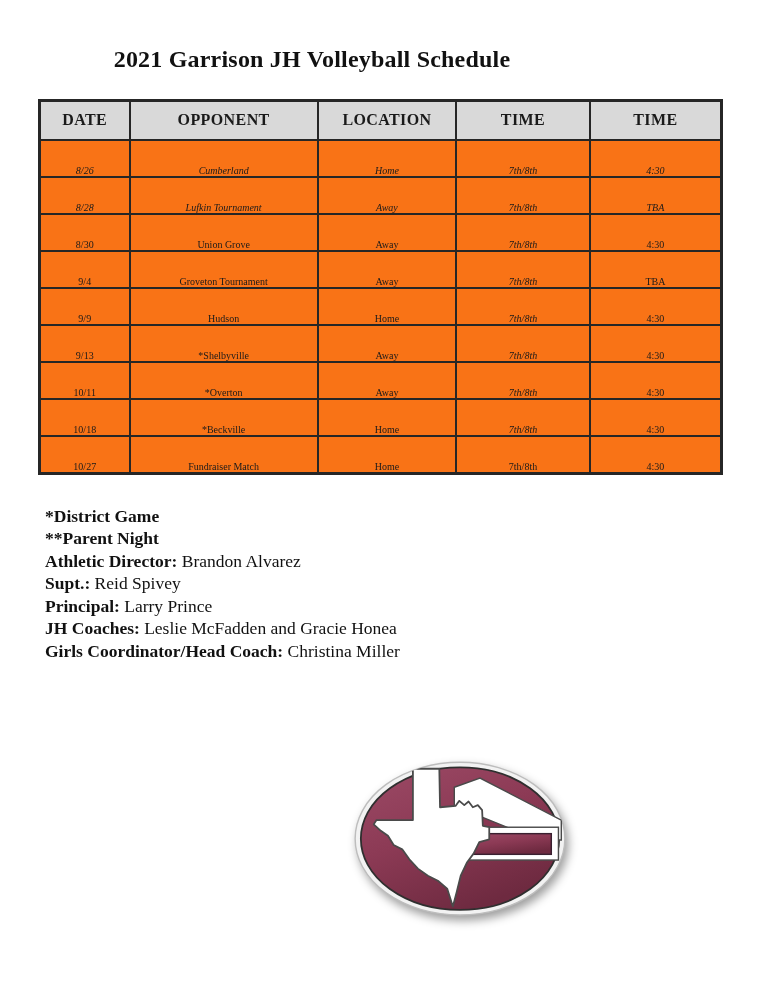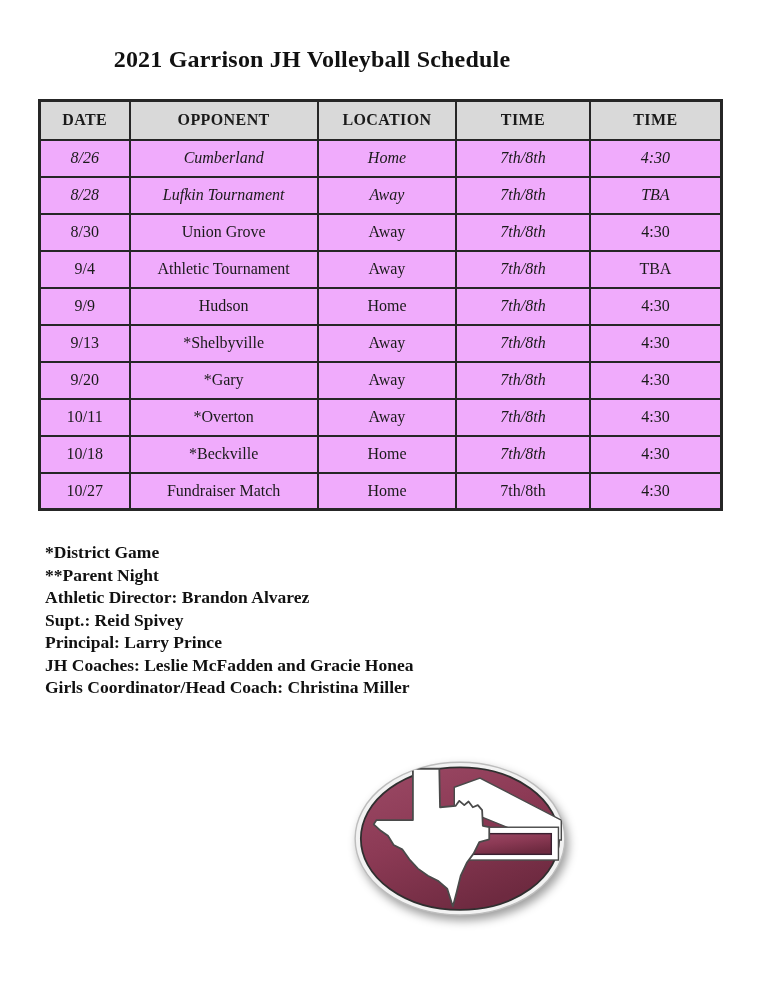--- a/index.html
+++ b/index.html
@@ -38,42 +38,42 @@
   table.schedule th {
     background: #d9d9d9;
     height: 39px;
     padding-top: 9px;
     font-size: 16px;
     font-weight: bold;
     letter-spacing: 0.4px;
   }
   table.schedule td {
     height: 37px;
-    padding-top: 8px;
-    font-size: 16px;
-    background: #f0abfc;
+    padding-top: 24px;
+    font-size: 10px;
+    background: #f97316;
   }
   col.c-date { width: 13.2%; }
   col.c-opp  { width: 27.6%; }
   col.c-loc  { width: 20.3%; }
   col.c-team { width: 19.6%; }
   col.c-time { width: 19.3%; }
 
   tr.italic-row td { font-style: italic; }
   td.italic-cell { font-style: italic; }
 
   .notes-block {
     margin: 30px 4px 0 45px;
     font-size: 17.5px;
     line-height: 22px;
     color: #111;
   }
   .notes-block .line { margin-bottom: 0.5px; }
   .notes-block .lbl { font-weight: bold; }
-  .notes-block .val { font-weight: bold; }
+  .notes-block .val { font-weight: normal; }
 
   .logo-wrap {
     position: absolute;
     right: 57px;
     top: 756px;
     width: 214px;
     height: 166px;
   }
   .logo-wrap svg {
     width: 100%; height: 100%;
@@ -121,42 +121,35 @@
         </tr>
         <tr>
           <td>8/30</td>
           <td>Union Grove</td>
           <td>Away</td>
           <td class="italic-cell">7th/8th</td>
           <td>4:30</td>
         </tr>
         <tr>
           <td>9/4</td>
-          <td>Athletic Tournament</td>
+          <td>Groveton Tournament</td>
           <td>Away</td>
           <td class="italic-cell">7th/8th</td>
           <td>TBA</td>
         </tr>
         <tr>
           <td>9/9</td>
           <td>Hudson</td>
           <td>Home</td>
           <td class="italic-cell">7th/8th</td>
           <td>4:30</td>
         </tr>
         <tr>
           <td>9/13</td>
           <td>*Shelbyville</td>
-          <td>Away</td>
-          <td class="italic-cell">7th/8th</td>
-          <td>4:30</td>
-        </tr>
-        <tr>
-          <td>9/20</td>
-          <td>*Gary</td>
           <td>Away</td>
           <td class="italic-cell">7th/8th</td>
           <td>4:30</td>
         </tr>
         <tr>
           <td>10/11</td>
           <td>*Overton</td>
           <td>Away</td>
           <td class="italic-cell">7th/8th</td>
           <td>4:30</td>

